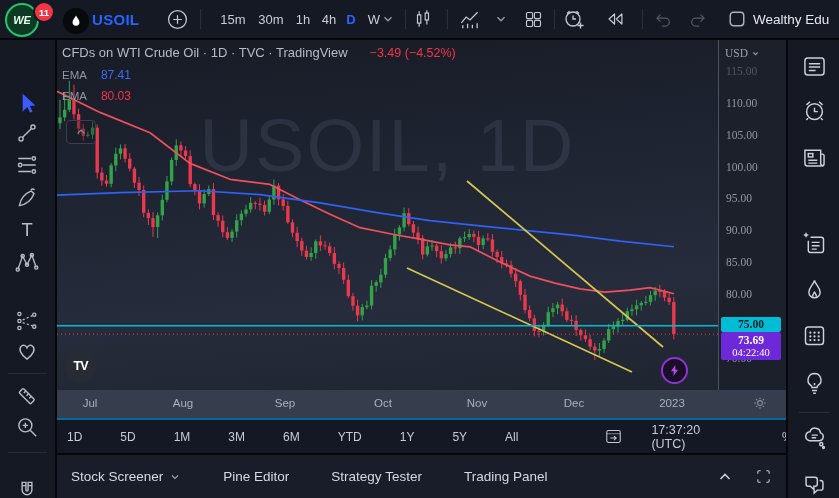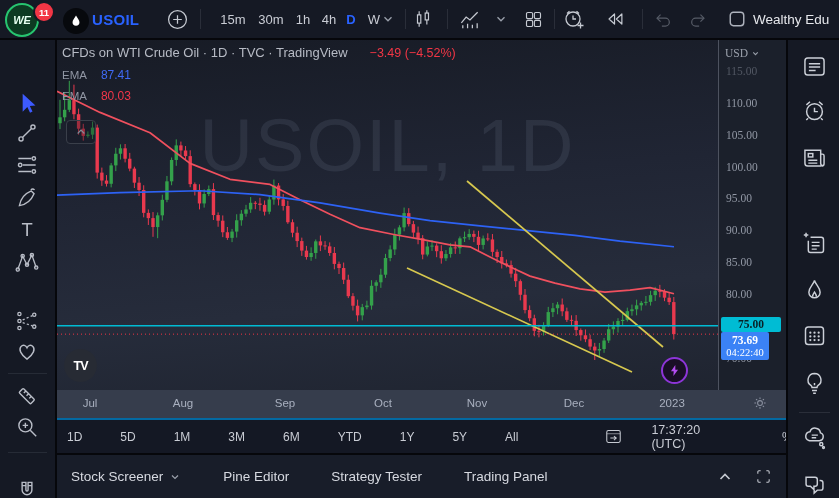--- a/index.html
+++ b/index.html
@@ -38,21 +38,21 @@
   .emarow .v.blue{color:#3f6af5;}
   .emarow .v.red{color:#f23649;}
   #collapse-btn{left:66px;top:120px;width:28px;height:22px;border:1px solid #3a3f4a;border-radius:4px;
       display:flex;align-items:center;justify-content:center;color:#848a96;background:rgba(20,24,33,.35);}
   
   #pscale{left:718px;top:40px;width:68px;height:350px;background:#1b202b;border-left:1px solid #4d525f;font-family:Liberation Serif, serif;}
   .tick{position:absolute;left:7px;font-size:11.5px;color:#9298a5;}
   #usd-menu{position:absolute;left:6px;top:7px;font-size:11.5px;color:#9aa0ab;display:flex;align-items:center;gap:3px;}
   #lvl-label{position:absolute;left:2px;top:277px;width:60px;height:15px;background:#00bcd4;color:#082126;
      font-size:11.5px;font-weight:700;text-align:center;line-height:15px;border-radius:2px;}
-  #last-label{position:absolute;left:2px;top:292px;width:48px;height:28px;background:#3b82f6;color:#fff;
+  #last-label{position:absolute;left:2px;top:292px;width:60px;height:28px;background:#6d28d9;color:#fff;
      border-radius:2px;text-align:center;}
   #last-label .p{font-size:11.5px;font-weight:700;line-height:13px;margin-top:2px;}
   #last-label .c{font-size:10.5px;line-height:12px;}
   
   #taxis{left:57px;top:390px;width:730px;height:28px;background:#363d4c;border-bottom:2px solid #0369a1;}
   .month{position:absolute;top:7px;font-size:11.5px;color:#a9b0bf;transform:translateX(-50%);}
   #axis-gear{position:absolute;left:694px;top:4px;width:20px;height:20px;color:#8b91a0;}
   
   #btoolbar{left:57px;top:420px;width:729px;height:33px;background:#141824;border-bottom:2px solid #06070b;
      display:flex;align-items:center;gap:28px;}

